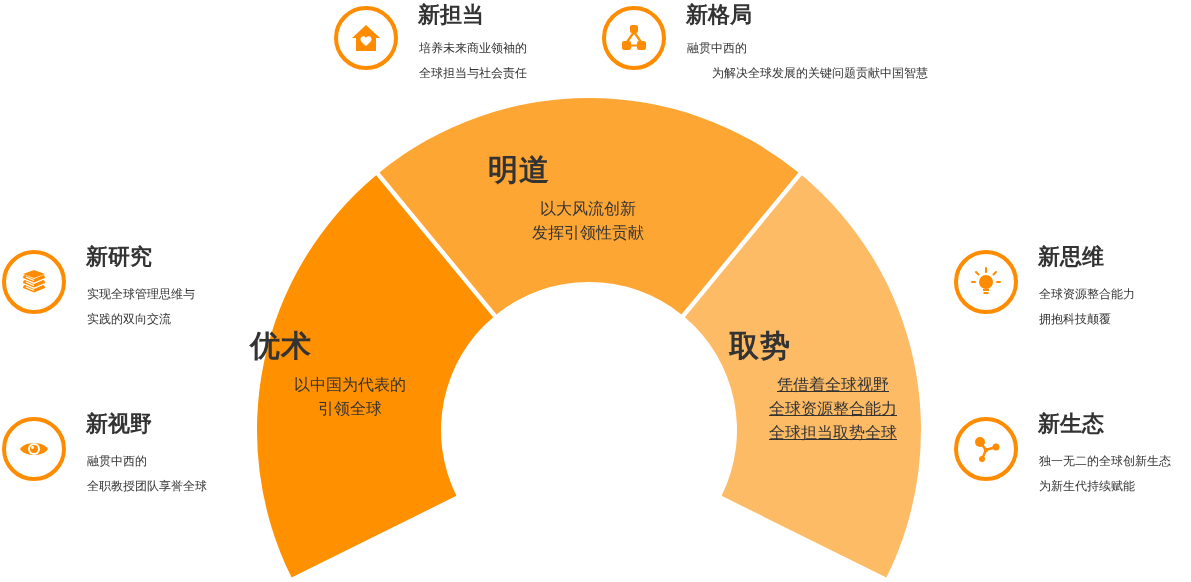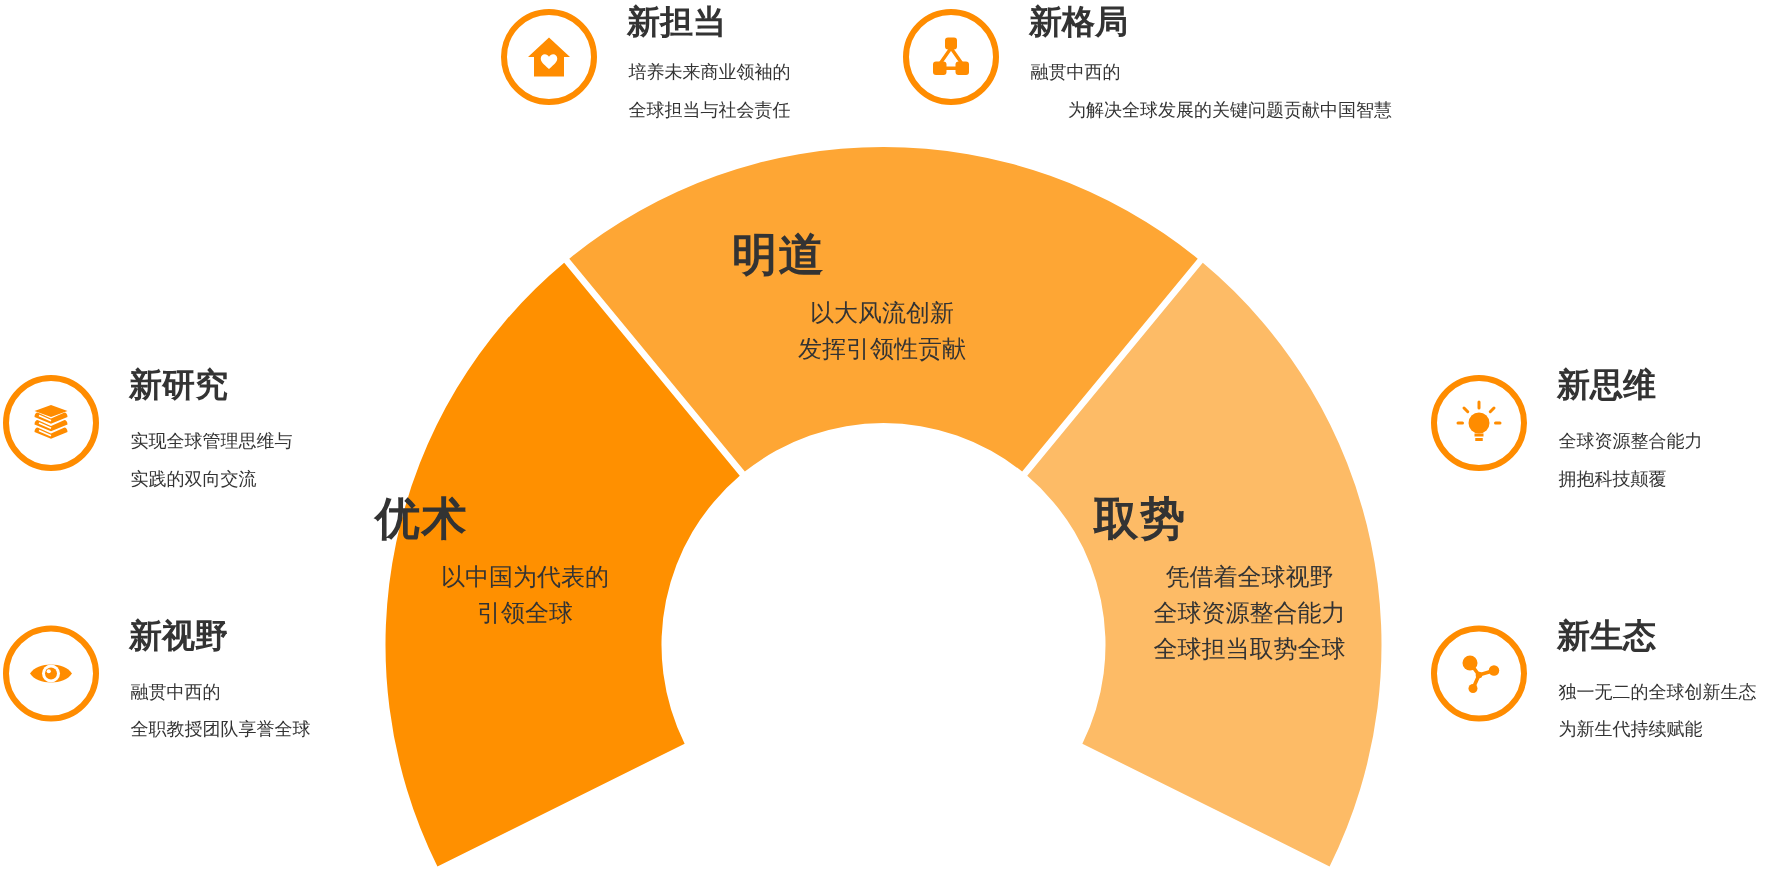--- a/index.html
+++ b/index.html
@@ -33,21 +33,21 @@
   <div>引领全球</div>
 </div>
 
 <div class="seg-title" style="left:488px; top:150px;">明道</div>
 <div class="seg-lines" style="left:478px; top:197px;">
   <div>以大风流创新</div>
   <div>发挥引领性贡献</div>
 </div>
 
 <div class="seg-title" style="left:729px; top:326px;">取势</div>
-<div class="seg-lines" style="left:723px; top:373px;">
+<div class="seg-lines" style="left:723px; top:373px;text-decoration:underline;">
   <div>凭借着全球视野</div>
   <div>全球资源整合能力</div>
   <div>全球担当取势全球</div>
 </div>
 
 <div class="feature" style="left:334px; top:6px;">
   <div class="circle" style="left:0; top:0; width:64px; height:64px;">
     <svg viewBox="0 0 34 34">
       <path d="M17 4 L3 17 L7 17 L7 30 L27 30 L27 17 L31 17 Z" fill="#ff8c00"></path>
       <path d="M17 25 C13 21.5 11.5 20 11.5 18 C11.5 16.3 12.8 15.2 14.2 15.2 C15.4 15.2 16.4 15.9 17 16.8 C17.6 15.9 18.6 15.2 19.8 15.2 C21.2 15.2 22.5 16.3 22.5 18 C22.5 20 21 21.5 17 25 Z" fill="#fff"></path>

